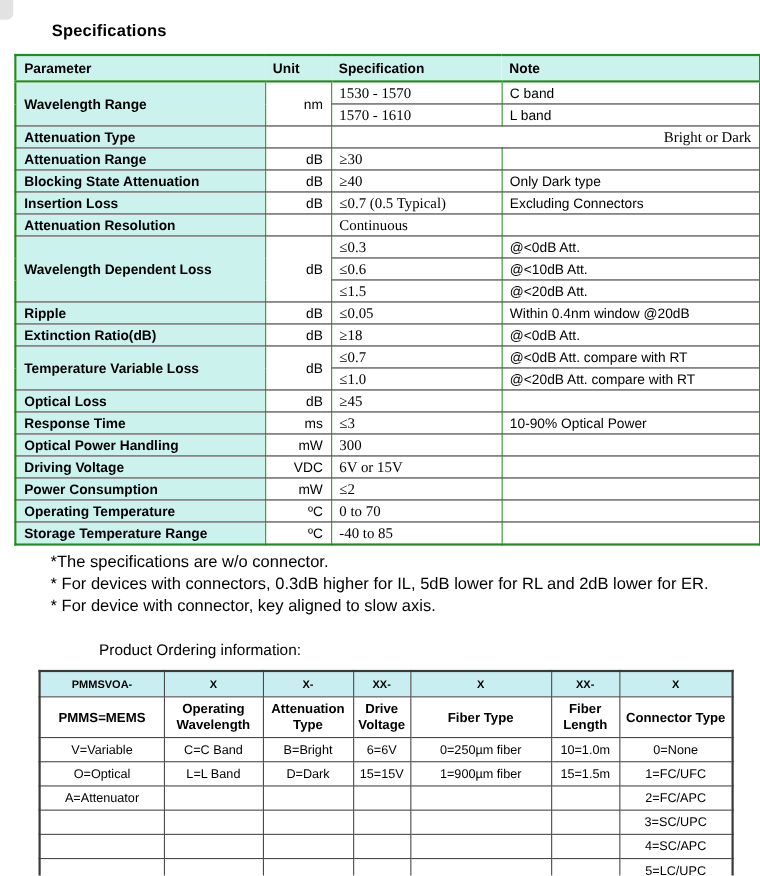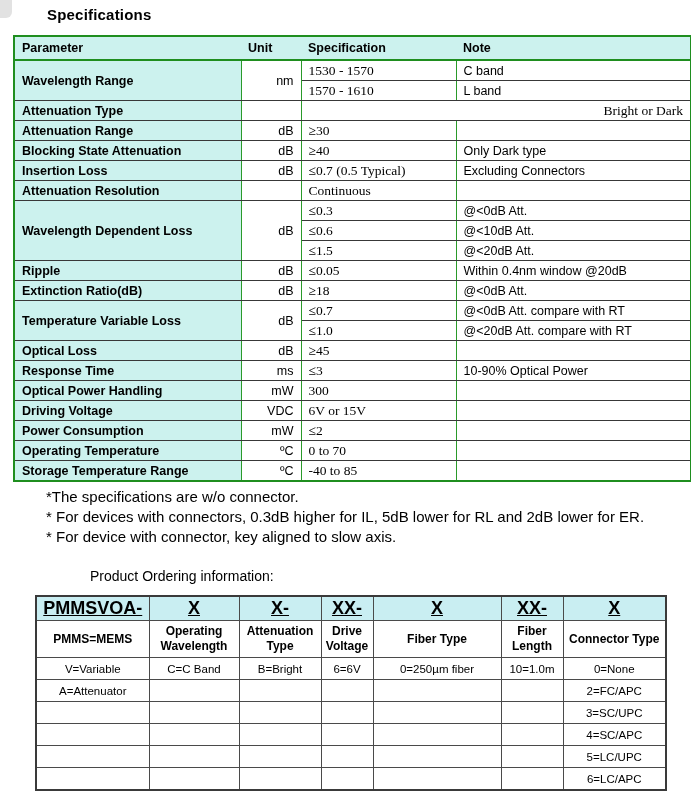--- a/index.html
+++ b/index.html
@@ -5,21 +5,21 @@
   html,body{margin:0;padding:0;}
   body{
     width:691px;height:796px;position:relative;background:#fff;color:#000;
     font-family:"Liberation Sans",sans-serif;overflow:hidden;
   }
   .corner-blob{
     position:absolute;left:-6px;top:-6px;width:18px;height:24px;
     background:#d8d8d8;border-radius:6px;opacity:.75;
   }
   .page-title{
-    margin:6px 0 0 47px;font-size:15px;font-weight:bold;letter-spacing:.2px;
+    margin:20px 0 0 47px;font-size:15px;font-weight:bold;letter-spacing:.2px;
   }
   
   table{border-collapse:collapse;table-layout:fixed;}
   .spec-table{
     width:677px;margin:12px 0 0 13px;
     border:2px solid var(--green,#1f8e1f);
   }
   .spec-table th,.spec-table td{
     height:17px;padding:1px 7px;font-size:12.5px;overflow:hidden;white-space:nowrap;
     border-left:1px solid var(--green-line,#2a9a2a);
@@ -42,21 +42,21 @@
   
   .order-title{margin:22px 0 0 55px;font-size:14px;font-weight:normal;padding-left:35px;}
   .order-table{
     width:630px;margin:11px 0 0 35px;border:2px solid #3a3a3a;
   }
   .order-table th,.order-table td{
     border:1px solid #4a4a4a;text-align:center;vertical-align:middle;
     font-size:11.5px;height:19px;padding:1px 2px;overflow:hidden;
   }
   .order-table tr.code-row th{
-    background:var(--cyan2,#c9eef2);font-weight:bold;font-size:18px;height:20px;text-decoration:underline;
+    background:var(--cyan2,#c9eef2);font-weight:bold;font-size:10px;height:20px;
   }
   .order-table tr.head-row th{
     background:#fff;font-weight:bold;font-size:12px;line-height:1.3;
     height:34px;white-space:normal;
   }
 </style>
 </head>
 <body style="--green: #1f8e1f; --green-line: #2a9a2a; --cyan: #ccf2ee; --cyan2: #c9eef2;">
 
 <div class="corner-blob"></div>
@@ -239,20 +239,29 @@
       <tr>
         <td>V=Variable</td>
         <td>C=C Band</td>
         <td>B=Bright</td>
         <td>6=6V</td>
         <td>0=250µm fiber</td>
         <td>10=1.0m</td>
         <td>0=None</td>
       </tr>
       <tr>
+        <td>O=Optical</td>
+        <td>L=L Band</td>
+        <td>D=Dark</td>
+        <td>15=15V</td>
+        <td>1=900µm fiber</td>
+        <td>15=1.5m</td>
+        <td>1=FC/UFC</td>
+      </tr>
+      <tr>
         <td>A=Attenuator</td>
         <td></td>
         <td></td>
         <td></td>
         <td></td>
         <td></td>
         <td>2=FC/APC</td>
       </tr>
       <tr>
         <td></td>

